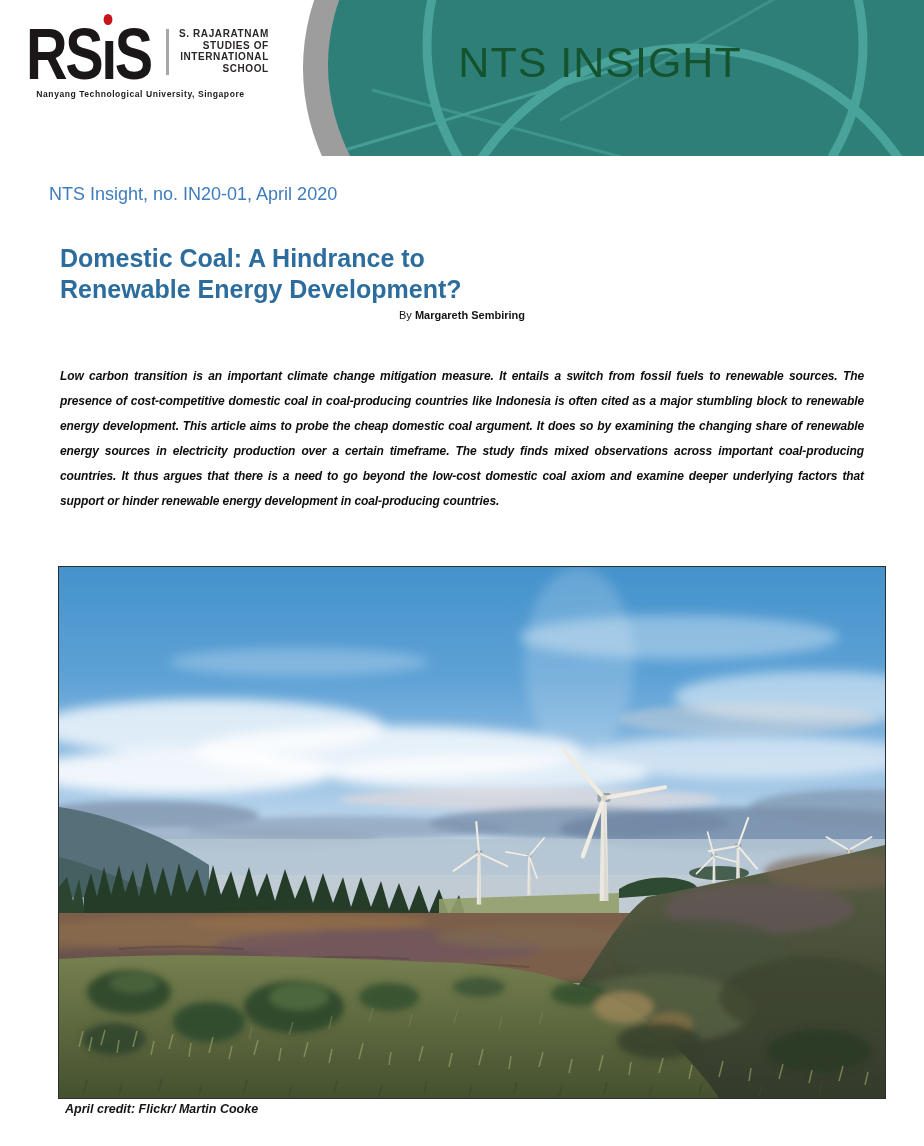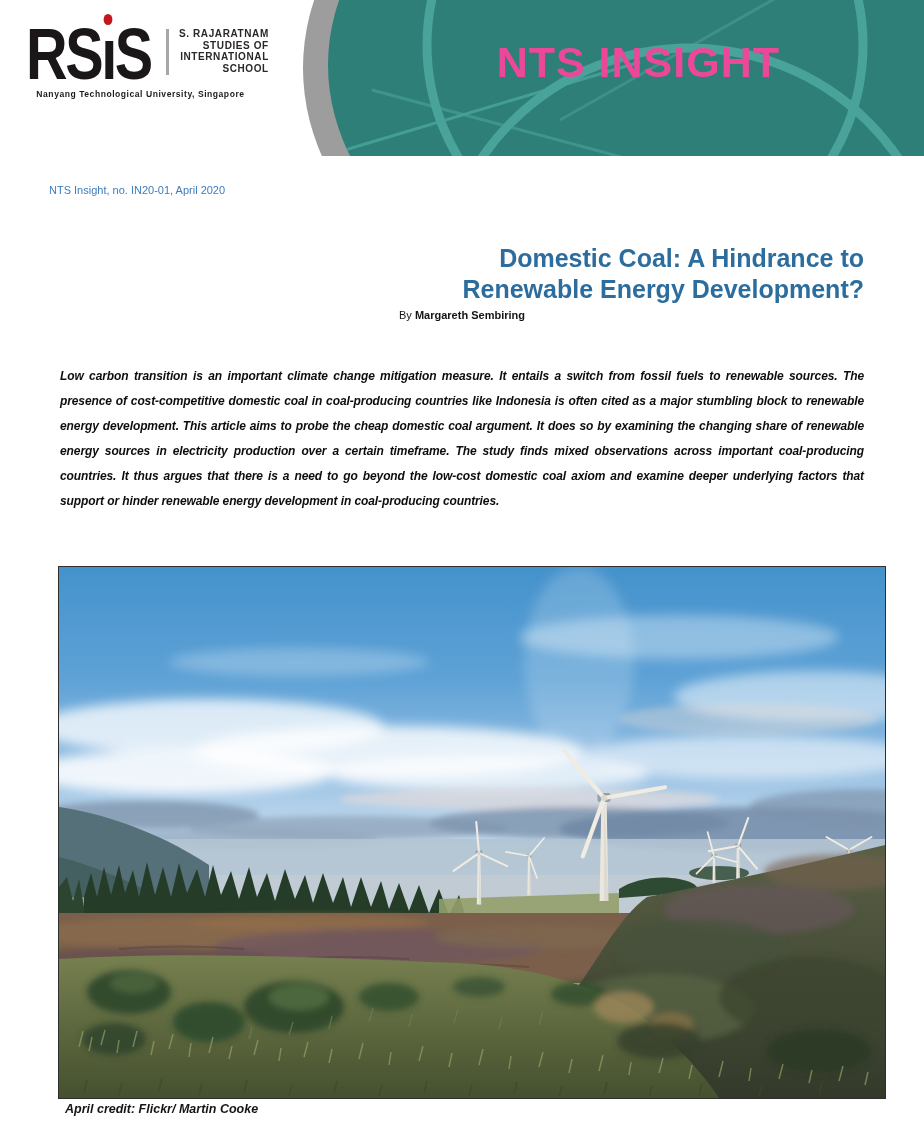--- a/index.html
+++ b/index.html
@@ -1,41 +1,41 @@
 <!DOCTYPE html>
 <html><head>
 <meta charset="utf-8">
 <style>
   html,body{margin:0;padding:0;background:#fff;}
   .page{position:relative;width:924px;height:1146px;background:#fff;overflow:hidden;
         font-family:"Liberation Sans", sans-serif;color:#111;}
 
   
   .banner-svg{position:absolute;top:0;left:0;}
-  .banner-title{position:absolute;top:38px;left:420px;width:360px;text-align:right;
-        font-size:43px;font-weight:700;color:#ec4899;letter-spacing:1px;}
+  .banner-title{position:absolute;top:38px;left:420px;width:360px;text-align:center;
+        font-size:43px;font-weight:400;color:#14532d;letter-spacing:1px;}
 
   
   .logo{position:absolute;top:28px;left:26px;text-align:right;}
   .logo-row{display:flex;align-items:flex-start;}
   .rsis-word{font-size:72px;font-weight:bold;color:#1b1718;line-height:52px;
         letter-spacing:-3px;transform:scaleX(0.8);transform-origin:0 0;width:132px;
         white-space:nowrap;}
   .rsis-i{position:relative;display:inline-block;}
   .rsis-i .red-dot{position:absolute;top:-14px;left:3px;width:11px;height:11px;
         border-radius:50%;background:#c4161c;}
   .logo-divider{width:3px;height:46px;background:#a7a7a7;margin:1px 10px 0 8px;}
   .school{font-size:10px;font-weight:bold;line-height:11.5px;letter-spacing:0.6px;
         color:#2b2728;padding-top:0;}
   .university{font-size:9.5px;font-weight:bold;letter-spacing:0.6px;color:#1c1b1b;
         margin-top:8px;white-space:nowrap;transform:scaleX(0.9);transform-origin:0 0;}
 
   
-  .issue{position:absolute;top:184px;left:49px;font-size:11px;color:#3d7cbd;}
-  .article-title{position:absolute;top:243px;left:60px;width:804px;text-align:right;
+  .issue{position:absolute;top:184px;left:49px;font-size:18px;color:#3d7cbd;}
+  .article-title{position:absolute;top:243px;left:60px;width:804px;text-align:left;
         font-size:25px;font-weight:bold;color:#2c6d9e;line-height:31px;}
   .byline{position:absolute;top:309px;left:60px;width:804px;text-align:center;
         font-size:11px;color:#141414;}
   .byline .author{font-weight:bold;}
   .abstract{position:absolute;top:352px;left:60px;width:804px;font-size:12px;
         font-weight:bold;font-style:italic;color:#0d0d0d;line-height:25px;
         text-align:justify;letter-spacing:-0.1px;}
 
   
   .photo{position:absolute;top:566px;left:58px;width:826px;height:531px;

